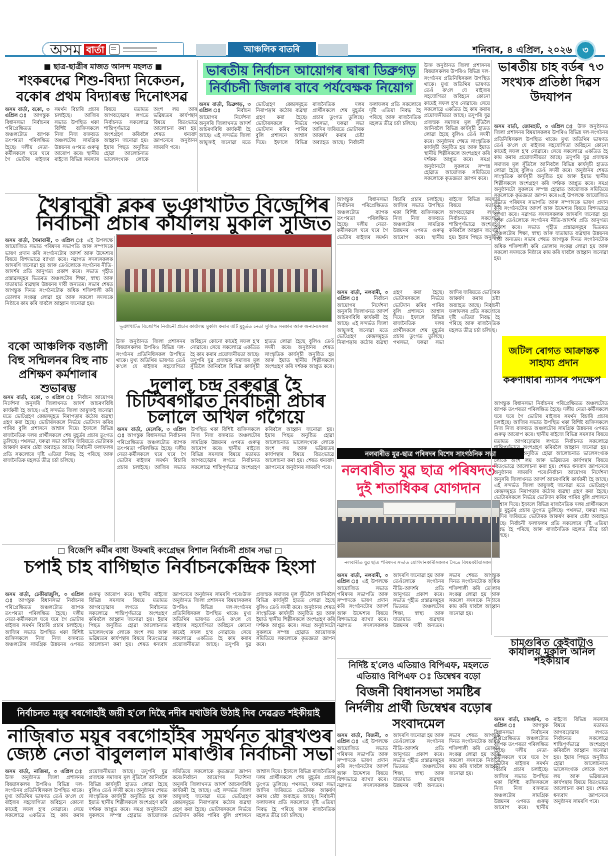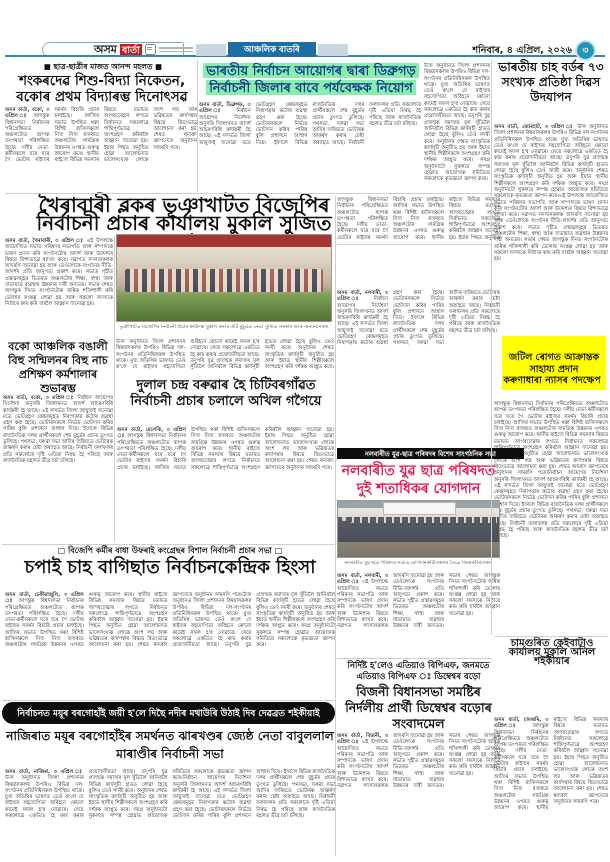--- a/index.html
+++ b/index.html
@@ -6,21 +6,21 @@
   .page{
     position:relative;width:610px;height:862px;background:#ffffff;
     margin:0 auto;overflow:hidden;
     font-family:"DejaVu Sans","Liberation Sans",sans-serif;color:#111;
   }
   .abs{position:absolute;}
   
   .logo-pill{left:42px;top:42px;width:142px;height:15px;border:1px solid #6fa7c9;
     border-radius:9px 2px 2px 9px;display:flex;align-items:center;gap:3px;
     padding:0 4px 0 7px;background:#fff;box-sizing:border-box;}
-  .logo-black{font-weight:bold;font-size:11px;line-height:10px;margin-left:44px;}
+  .logo-black{font-weight:normal;font-size:15px;line-height:10px;}
   .logo-red{font-weight:bold;font-size:9.5px;line-height:11px;background:#d31717;color:#fff;padding:0 2px;}
   .logo-globe{width:9px;height:9px;border:1px solid #888;border-radius:2px;position:relative;flex:0 0 auto;}
   .logo-globe:before{content:"";position:absolute;left:1px;top:2px;width:5px;height:1px;background:#999;box-shadow:0 2px 0 #999;}
   .micro-lines{display:flex;flex-direction:column;gap:2px;}
   .micro-lines i{display:block;width:34px;height:1.5px;background:#b3b3b3;}
   .mast-rule{left:5px;top:55px;width:600px;height:2px;background:#2e86b5;}
   .seg{top:44px;height:12px;background:#c7d6df;}
   .badge{left:228px;top:42px;width:88px;height:15px;background:#1c6ea4;color:#fff;
     font-weight:bold;font-size:8.5px;display:flex;align-items:center;justify-content:center;}
   .date{right:38px;top:43px;font-weight:bold;font-size:9.5px;}
@@ -28,26 +28,26 @@
     background:#2196b8;border:2px solid #bfe2ef;color:#fff;font-weight:bold;font-size:9px;
     display:flex;align-items:center;justify-content:center;}
   
   .kicker{font-weight:bold;font-size:7.5px;text-align:center;line-height:9px;}
   .hl{font-weight:bold;text-align:center;color:#0d0d0d;}
   .hl-yellow span{background:#86efac;color:#16368f;padding:0 3px;box-decoration-break:clone;-webkit-box-decoration-break:clone;}
   .hl-red{color:#e8194d;}
   .banner-black{background:#0d0d0d;color:#fff;font-size:6.5px;font-weight:bold;
     display:flex;align-items:center;justify-content:center;text-align:center;line-height:8px;}
   .strip-rev{background:#0d0d0d;color:#fff;font-weight:bold;font-size:9px;line-height:11px;
-    display:flex;align-items:center;justify-content:center;text-align:center;padding:0 6px;box-sizing:border-box;border-radius:11px;}
+    display:flex;align-items:center;justify-content:center;text-align:center;padding:0 6px;box-sizing:border-box;}
   .body-text{font-size:5px;line-height:6.3px;text-align:justify;color:#1c1c1c;
     overflow:hidden;column-gap:5px;word-break:break-word;}
   .byline{font-weight:bold;}
   .caption{font-size:4.8px;line-height:5.8px;color:#333;text-align:center;overflow:hidden;}
-  .subhead-yellow{background:#ffff00;font-weight:bold;font-size:9.5px;line-height:12px;text-align:center;padding:15px 2px;}
+  .subhead-yellow{background:#ffff00;font-weight:bold;font-size:9.5px;line-height:12px;text-align:center;padding:9px 2px;}
   .subhead-bold{font-weight:bold;font-size:9.5px;line-height:12px;text-align:center;}
   .vline{width:1px;background:#cfcfcf;}
   .hline{height:1px;background:#cfcfcf;}
   
   .photo1{background:
     linear-gradient(180deg,#a63434 0%,#a63434 15%,#e6dfd2 15%,#d9cdbc 34%,#c2b09c 58%,#7d9d55 70%,#4d7230 100%);
     box-shadow:inset 0 0 0 1px #999;}
   .photo1 .crowd{position:absolute;left:4%;top:40%;width:92%;height:26%;
     background:repeating-linear-gradient(90deg,rgba(45,45,70,.75) 0 5px,rgba(235,225,210,.85) 5px 9px,rgba(150,60,60,.7) 9px 13px,rgba(235,225,210,.85) 13px 17px);
     border-radius:2px;}
@@ -118,21 +118,21 @@
   <div class="abs caption" style="left:116px;top:324px;width:216px;height:12px;">ভূঞাখাটত বিজেপিৰ নিৰ্বাচনী প্ৰচাৰ কাৰ্যালয় মুকলি কৰাৰ এটি মুহূৰ্তত নেতা সুজিত সৰকাৰ আৰু অন্যান্যসকল</div>
   <div class="abs body-text" style="left:116px;top:338px;width:218px;height:36px;column-count:3;">
     <span>উক্ত অনুষ্ঠানত জিলা প্ৰশাসনৰ বিষয়াসকলৰ উপৰিও বিভিন্ন দল-সংগঠনৰ প্ৰতিনিধিসকল উপস্থিত থাকে। মুখ্য অতিথিৰ ভাষণত তেওঁ ক'লে যে ৰাইজৰ সহযোগিতা অবিহনে কোনো কামেই সফল হ'ব নোৱাৰে। সেয়ে সকলোৱে একত্ৰিত হৈ কাম কৰাৰ প্ৰয়োজনীয়তা আছে। তদুপৰি যুৱ প্ৰজন্মক সমাজৰ মূল সুঁতিলৈ আনিবলৈ বিভিন্ন কাৰ্যসূচী হাতত লোৱা হৈছে বুলিও তেওঁ সদৰী কৰে। অনুষ্ঠানৰ শেষত সাংস্কৃতিক কাৰ্যসূচী অনুষ্ঠিত হয় আৰু ইয়াত স্থানীয় শিল্পীসকলে অংশগ্ৰহণ কৰি দৰ্শকক আপ্লুত কৰে। সমগ্ৰ অনুষ্ঠানটো সুকলমে সম্পন্ন হোৱাত আয়োজক সমিতিয়ে সকলোকে কৃতজ্ঞতা জ্ঞাপন কৰে।</span>
   </div>
 
   <div class="abs hl" style="left:2px;top:340px;width:112px;font-size:11px;line-height:14px;">বকো আঞ্চলিক বঙালী বিহু সন্মিলনৰ বিহু নাচ প্ৰশিক্ষণ কৰ্মশালাৰ শুভাৰম্ভ</div>
   <div class="abs body-text" style="left:3px;top:394px;width:110px;height:148px;column-count:1;">
     <span class="byline">অসম বাৰ্তা, বকো, ৩ এপ্ৰিল ঃ </span><span>নিৰ্বাচন আয়োগৰ নিৰ্দেশনা অনুসৰি জিলাখনত আদৰ্শ আচৰণবিধি কাৰ্যকৰী হৈ আছে। এই সন্দৰ্ভত জিলা আয়ুক্তই জনোৱা মতে ভোটগ্ৰহণ কেন্দ্ৰসমূহত নিৰাপত্তাৰ কঠোৰ ব্যৱস্থা গ্ৰহণ কৰা হৈছে। ভোটাৰসকলে নিৰ্ভয়ে ভোটদান কৰিব পাৰিব বুলি প্ৰশাসনে আশ্বাস দিয়ে। ইফালে বিভিন্ন ৰাজনৈতিক দলৰ প্ৰাৰ্থীসকলে শেষ মুহূৰ্তৰ প্ৰচাৰ তুংগত তুলিছে। পথসভা, ঘৰুৱা সভা আদিৰ জৰিয়তে ভোটাৰক আকৰ্ষণ কৰাৰ চেষ্টা অব্যাহত আছে। নিৰ্বাচনী ফলাফলৰ প্ৰতি সকলোৰে দৃষ্টি এতিয়া নিবদ্ধ হৈ পৰিছে আৰু ৰাজনৈতিক মহলত তীব্ৰ চৰ্চা চলিছে।</span>
   </div>
 
-  <div class="abs hl" style="left:118px;top:377px;width:216px;font-size:13px;line-height:16px;">দুলাল চন্দ্ৰ বৰুৱাৰ হৈ চিটিবৰগাঁৱত নিৰ্বাচনী প্ৰচাৰ চলালে অখিল গগৈয়ে</div>
+  <div class="abs hl" style="left:118px;top:377px;width:216px;font-size:18px;line-height:16px;">দুলাল চন্দ্ৰ বৰুৱাৰ হৈ চিটিবৰগাঁৱত নিৰ্বাচনী প্ৰচাৰ চলালে অখিল গগৈয়ে</div>
   <div class="abs body-text" style="left:117px;top:426px;width:217px;height:116px;column-count:3;">
     <span class="byline">অসম বাৰ্তা, মেলেকি, ৩ এপ্ৰিল ঃ </span><span>আগন্তুক বিধানসভা নিৰ্বাচনৰ পৰিপ্ৰেক্ষিতত অঞ্চলটোত ব্যাপক তৎপৰতা পৰিলক্ষিত হৈছে। দলীয় নেতা-কৰ্মীসকলে ঘৰে ঘৰে গৈ ভোটাৰ ৰাইজৰ সমৰ্থন বিচাৰি প্ৰচাৰ চলাইছে। আজিৰ সভাত উপস্থিত থকা বিশিষ্ট ব্যক্তিসকলে নিজ নিজ বক্তব্যত অঞ্চলটোৰ সামগ্ৰিক উন্নয়নৰ ওপৰত গুৰুত্ব আৰোপ কৰে। স্থানীয় ৰাইজে বিভিন্ন সমস্যাৰ বিষয়ে মতামত আগবঢ়োৱাৰ লগতে নিৰ্বাচনত সকলোৱে শান্তিপূৰ্ণভাৱে অংশগ্ৰহণ কৰিবলৈ আহ্বান জনোৱা হয়। ইয়াৰ পিছত অনুষ্ঠিত হোৱা আলোচনাত ভালেসংখ্যক লোকে অংশ লয় আৰু ভৱিষ্যতৰ কাৰ্যপন্থাৰ বিষয়ে বিতংভাৱে আলোচনা কৰা হয়। শেষত ধন্যবাদ জ্ঞাপনেৰে অনুষ্ঠানৰ সামৰণি পৰে।</span>
   </div>
 
   <div class="abs body-text" style="left:337px;top:289px;width:163px;height:156px;column-count:3;">
     <span class="byline">অসম বাৰ্তা, নলবাৰী, ৩ এপ্ৰিল ঃ </span><span>নিৰ্বাচন আয়োগৰ নিৰ্দেশনা অনুসৰি জিলাখনত আদৰ্শ আচৰণবিধি কাৰ্যকৰী হৈ আছে। এই সন্দৰ্ভত জিলা আয়ুক্তই জনোৱা মতে ভোটগ্ৰহণ কেন্দ্ৰসমূহত নিৰাপত্তাৰ কঠোৰ ব্যৱস্থা গ্ৰহণ কৰা হৈছে। ভোটাৰসকলে নিৰ্ভয়ে ভোটদান কৰিব পাৰিব বুলি প্ৰশাসনে আশ্বাস দিয়ে। ইফালে বিভিন্ন ৰাজনৈতিক দলৰ প্ৰাৰ্থীসকলে শেষ মুহূৰ্তৰ প্ৰচাৰ তুংগত তুলিছে। পথসভা, ঘৰুৱা সভা আদিৰ জৰিয়তে ভোটাৰক আকৰ্ষণ কৰাৰ চেষ্টা অব্যাহত আছে। নিৰ্বাচনী ফলাফলৰ প্ৰতি সকলোৰে দৃষ্টি এতিয়া নিবদ্ধ হৈ পৰিছে আৰু ৰাজনৈতিক মহলত তীব্ৰ চৰ্চা চলিছে।</span>
   </div>
 
   <div class="abs banner-black" style="left:337px;top:448px;width:187px;height:11px;">নলবাৰীত যুৱ-ছাত্ৰ পৰিষদৰ বিশেষ সাংগঠনিক সভা</div>
   <div class="abs hl hl-red" style="left:337px;top:461px;width:163px;font-size:14px;line-height:18px;">নলবাৰীত যুৱ ছাত্ৰ পৰিষদত দুই শতাধিকৰ যোগদান</div>
@@ -146,26 +146,26 @@
   </div>
 
   <div class="abs kicker" style="left:6px;top:546px;width:328px;font-size:8px;">□ বিজেপি কৰ্মীৰ বাধা উফৰাই কংগ্ৰেছৰ বিশাল নিৰ্বাচনী প্ৰচাৰ সভা □</div>
   <div class="abs hl" style="left:6px;top:557px;width:328px;font-size:18px;line-height:20px;">চপাই চাহ বাগিছাত নিৰ্বাচনকেন্দ্ৰিক হিংসা</div>
   <div class="abs body-text" style="left:5px;top:591px;width:330px;height:108px;column-count:4;">
     <span class="byline">অসম বাৰ্তা, ঢেকীয়াজুলি, ৩ এপ্ৰিল ঃ </span><span>আগন্তুক বিধানসভা নিৰ্বাচনৰ পৰিপ্ৰেক্ষিতত অঞ্চলটোত ব্যাপক তৎপৰতা পৰিলক্ষিত হৈছে। দলীয় নেতা-কৰ্মীসকলে ঘৰে ঘৰে গৈ ভোটাৰ ৰাইজৰ সমৰ্থন বিচাৰি প্ৰচাৰ চলাইছে। আজিৰ সভাত উপস্থিত থকা বিশিষ্ট ব্যক্তিসকলে নিজ নিজ বক্তব্যত অঞ্চলটোৰ সামগ্ৰিক উন্নয়নৰ ওপৰত গুৰুত্ব আৰোপ কৰে। স্থানীয় ৰাইজে বিভিন্ন সমস্যাৰ বিষয়ে মতামত আগবঢ়োৱাৰ লগতে নিৰ্বাচনত সকলোৱে শান্তিপূৰ্ণভাৱে অংশগ্ৰহণ কৰিবলৈ আহ্বান জনোৱা হয়। ইয়াৰ পিছত অনুষ্ঠিত হোৱা আলোচনাত ভালেসংখ্যক লোকে অংশ লয় আৰু ভৱিষ্যতৰ কাৰ্যপন্থাৰ বিষয়ে বিতংভাৱে আলোচনা কৰা হয়। শেষত ধন্যবাদ জ্ঞাপনেৰে অনুষ্ঠানৰ সামৰণি পৰে।</span><span>উক্ত অনুষ্ঠানত জিলা প্ৰশাসনৰ বিষয়াসকলৰ উপৰিও বিভিন্ন দল-সংগঠনৰ প্ৰতিনিধিসকল উপস্থিত থাকে। মুখ্য অতিথিৰ ভাষণত তেওঁ ক'লে যে ৰাইজৰ সহযোগিতা অবিহনে কোনো কামেই সফল হ'ব নোৱাৰে। সেয়ে সকলোৱে একত্ৰিত হৈ কাম কৰাৰ প্ৰয়োজনীয়তা আছে। তদুপৰি যুৱ প্ৰজন্মক সমাজৰ মূল সুঁতিলৈ আনিবলৈ বিভিন্ন কাৰ্যসূচী হাতত লোৱা হৈছে বুলিও তেওঁ সদৰী কৰে। অনুষ্ঠানৰ শেষত সাংস্কৃতিক কাৰ্যসূচী অনুষ্ঠিত হয় আৰু ইয়াত স্থানীয় শিল্পীসকলে অংশগ্ৰহণ কৰি দৰ্শকক আপ্লুত কৰে। সমগ্ৰ অনুষ্ঠানটো সুকলমে সম্পন্ন হোৱাত আয়োজক সমিতিয়ে সকলোকে কৃতজ্ঞতা জ্ঞাপন কৰে।</span>
   </div>
 
   <div class="abs strip-rev" style="left:2px;top:702px;width:333px;height:22px;">নিৰ্বাচনত ময়ূৰ বৰগোহাঁই জয়ী হ'লে দিছৈ নদীৰ মথাউৰি উঠাই দিব দেৱব্ৰত শইকীয়াই</div>
 
-  <div class="abs hl" style="left:6px;top:727px;width:328px;font-size:12px;line-height:18px;">নাজিৰাত ময়ূৰ বৰগোহাঁইৰ সমৰ্থনত ঝাৰখণ্ডৰ জ্যেষ্ঠ নেতা বাবুললাল মাৰাণ্ডীৰ নিৰ্বাচনী সভা</div>
+  <div class="abs hl" style="left:6px;top:727px;width:328px;font-size:18px;line-height:18px;">নাজিৰাত ময়ূৰ বৰগোহাঁইৰ সমৰ্থনত ঝাৰখণ্ডৰ জ্যেষ্ঠ নেতা বাবুললাল মাৰাণ্ডীৰ নিৰ্বাচনী সভা</div>
   <div class="abs body-text" style="left:5px;top:768px;width:330px;height:88px;column-count:4;">
     <span class="byline">অসম বাৰ্তা, নাজিৰা, ৩ এপ্ৰিল ঃ </span><span>উক্ত অনুষ্ঠানত জিলা প্ৰশাসনৰ বিষয়াসকলৰ উপৰিও বিভিন্ন দল-সংগঠনৰ প্ৰতিনিধিসকল উপস্থিত থাকে। মুখ্য অতিথিৰ ভাষণত তেওঁ ক'লে যে ৰাইজৰ সহযোগিতা অবিহনে কোনো কামেই সফল হ'ব নোৱাৰে। সেয়ে সকলোৱে একত্ৰিত হৈ কাম কৰাৰ প্ৰয়োজনীয়তা আছে। তদুপৰি যুৱ প্ৰজন্মক সমাজৰ মূল সুঁতিলৈ আনিবলৈ বিভিন্ন কাৰ্যসূচী হাতত লোৱা হৈছে বুলিও তেওঁ সদৰী কৰে। অনুষ্ঠানৰ শেষত সাংস্কৃতিক কাৰ্যসূচী অনুষ্ঠিত হয় আৰু ইয়াত স্থানীয় শিল্পীসকলে অংশগ্ৰহণ কৰি দৰ্শকক আপ্লুত কৰে। সমগ্ৰ অনুষ্ঠানটো সুকলমে সম্পন্ন হোৱাত আয়োজক সমিতিয়ে সকলোকে কৃতজ্ঞতা জ্ঞাপন কৰে।</span><span>নিৰ্বাচন আয়োগৰ নিৰ্দেশনা অনুসৰি জিলাখনত আদৰ্শ আচৰণবিধি কাৰ্যকৰী হৈ আছে। এই সন্দৰ্ভত জিলা আয়ুক্তই জনোৱা মতে ভোটগ্ৰহণ কেন্দ্ৰসমূহত নিৰাপত্তাৰ কঠোৰ ব্যৱস্থা গ্ৰহণ কৰা হৈছে। ভোটাৰসকলে নিৰ্ভয়ে ভোটদান কৰিব পাৰিব বুলি প্ৰশাসনে আশ্বাস দিয়ে। ইফালে বিভিন্ন ৰাজনৈতিক দলৰ প্ৰাৰ্থীসকলে শেষ মুহূৰ্তৰ প্ৰচাৰ তুংগত তুলিছে। পথসভা, ঘৰুৱা সভা আদিৰ জৰিয়তে ভোটাৰক আকৰ্ষণ কৰাৰ চেষ্টা অব্যাহত আছে। নিৰ্বাচনী ফলাফলৰ প্ৰতি সকলোৰে দৃষ্টি এতিয়া নিবদ্ধ হৈ পৰিছে আৰু ৰাজনৈতিক মহলত তীব্ৰ চৰ্চা চলিছে।</span>
   </div>
 
-  <div class="abs kicker" style="left:337px;top:660px;width:163px;font-size:8.5px;line-height:11px;">নিৰ্দিষ্ট হ'লেও এতিয়াও বিপিএফ, জনমতে এতিয়াও বিপিএফ ঃ ডিম্বেশ্বৰ বড়ো</div>
+  <div class="abs kicker" style="left:337px;top:660px;width:163px;font-size:8.5px;line-height:11px;">নিৰ্দিষ্ট হ'লেও এতিয়াও বিপিএফ, মহলতে এতিয়াও বিপিএফ ঃ ডিম্বেশ্বৰ বড়ো</div>
   <div class="abs hl" style="left:337px;top:684px;width:163px;font-size:12.5px;line-height:16px;">বিজনী বিধানসভা সমষ্টিৰ নিৰ্দলীয় প্ৰাৰ্থী ডিম্বেশ্বৰ বড়োৰ সংবাদমেল</div>
   <div class="abs body-text" style="left:337px;top:732px;width:163px;height:124px;column-count:3;">
     <span class="byline">অসম বাৰ্তা, বিজনী, ৩ এপ্ৰিল ঃ </span><span>এই উপলক্ষে আয়োজিত সভাত পৰিষদৰ সভাপতি আৰু সম্পাদকে ভাষণ প্ৰদান কৰি সংগঠনটোৰ আদৰ্শ আৰু উদ্দেশ্যৰ বিষয়ে বিশদভাৱে ব্যাখ্যা কৰে। নৱাগত সদস্যসকলক আদৰণি জনোৱা হয় আৰু তেওঁলোকে সংগঠনৰ নীতি-আদৰ্শৰ প্ৰতি আনুগত্য প্ৰকাশ কৰে। সভাত গৃহীত প্ৰস্তাৱসমূহৰ ভিতৰত অঞ্চলটোৰ শিক্ষা, স্বাস্থ্য আৰু যাতায়াত ব্যৱস্থাৰ উন্নয়নৰ দাবী অন্যতম। সভাৰ শেষত আগন্তুক দিনত সংগঠনটোক অধিক শক্তিশালী কৰি তোলাৰ সংকল্প লোৱা হয় আৰু সকলো সদস্যকে নিষ্ঠাৰে কাম কৰি যাবলৈ আহ্বান জনোৱা হয়।</span>
   </div>
 
   <div class="abs kicker" style="left:496px;top:638px;width:112px;font-size:10px;">চামগুৰিত কেইবাটাও কাৰ্যালয় মুকলি অনিল শইকীয়াৰ</div>
   <div class="abs body-text" style="left:494px;top:716px;width:114px;height:140px;column-count:2;">
     <span class="byline">অসম বাৰ্তা, চামগুৰি, ৩ এপ্ৰিল ঃ </span><span>আগন্তুক বিধানসভা নিৰ্বাচনৰ পৰিপ্ৰেক্ষিতত অঞ্চলটোত ব্যাপক তৎপৰতা পৰিলক্ষিত হৈছে। দলীয় নেতা-কৰ্মীসকলে ঘৰে ঘৰে গৈ ভোটাৰ ৰাইজৰ সমৰ্থন বিচাৰি প্ৰচাৰ চলাইছে। আজিৰ সভাত উপস্থিত থকা বিশিষ্ট ব্যক্তিসকলে নিজ নিজ বক্তব্যত অঞ্চলটোৰ সামগ্ৰিক উন্নয়নৰ ওপৰত গুৰুত্ব আৰোপ কৰে। স্থানীয় ৰাইজে বিভিন্ন সমস্যাৰ বিষয়ে মতামত আগবঢ়োৱাৰ লগতে নিৰ্বাচনত সকলোৱে শান্তিপূৰ্ণভাৱে অংশগ্ৰহণ কৰিবলৈ আহ্বান জনোৱা হয়। ইয়াৰ পিছত অনুষ্ঠিত হোৱা আলোচনাত ভালেসংখ্যক লোকে অংশ লয় আৰু ভৱিষ্যতৰ কাৰ্যপন্থাৰ বিষয়ে বিতংভাৱে আলোচনা কৰা হয়। শেষত ধন্যবাদ জ্ঞাপনেৰে অনুষ্ঠানৰ সামৰণি পৰে।</span>
   </div>
 

